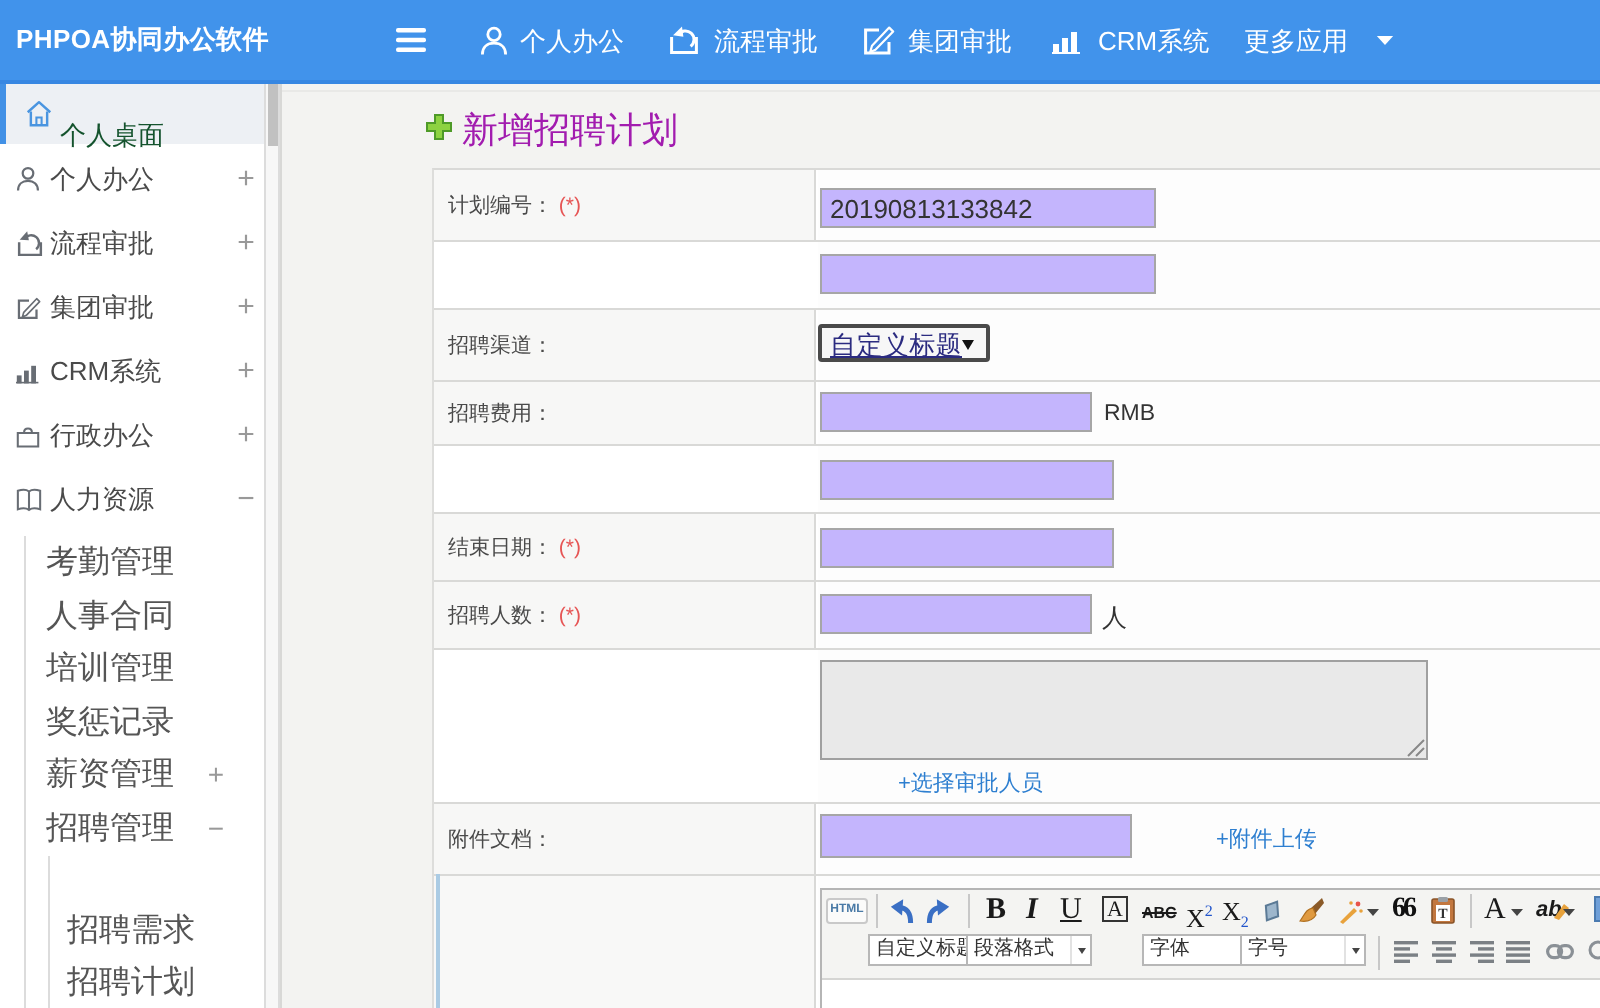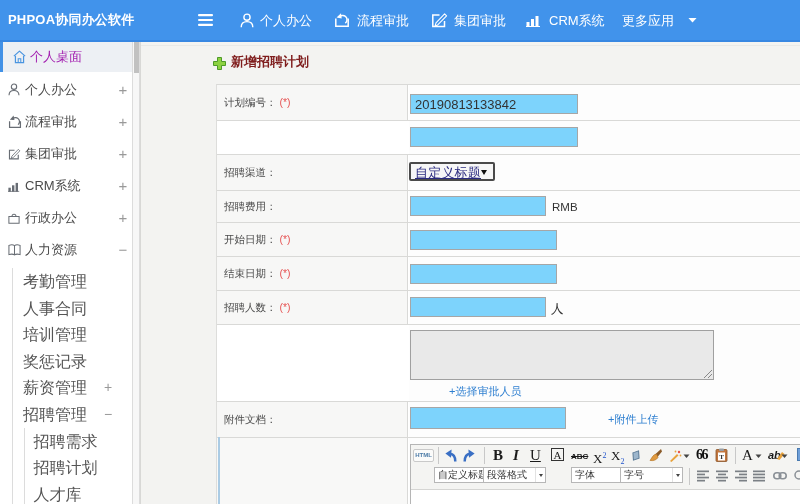--- a/index.html
+++ b/index.html
@@ -11,40 +11,40 @@
 .navtx { position:absolute; top:0; height:40px; line-height:41px; color:#fff; font-size:13px; }
 
 #sidebar { position:absolute; left:0; top:42px; width:140px; height:462px; background:#fff; }
 #sbtrack { position:absolute; left:132px; top:42px; width:8px; height:462px; background:#f7f7f7; border-left:1px solid #dcdcdc; border-right:1px solid #dcdcdc; }
 #sbthumb { position:absolute; left:133.5px; top:42px; width:5px; height:31px; background:#c1c1c1; }
 .m1 { position:absolute; left:0; width:132px; height:32px; }
 .m1 .tx { position:absolute; left:25px; top:0; height:32px; line-height:32px; font-size:13px; color:#4a4a4a; }
 .m1 .pm { position:absolute; left:114px; top:0; width:18px; height:32px; line-height:31px; text-align:center; font-size:15px; color:#999; font-weight:200; }
 .m1 svg { position:absolute; left:8px; top:9px; }
 #mact { position:absolute; left:0; top:42px; width:132px; height:30px; background:#edf0f4; border-left:3px solid #4291e6; }
-#mact .tx { position:absolute; left:27px; top:0; height:30px; line-height:30px; font-size:13px; color:#a21caf; }
+#mact .tx { position:absolute; left:27px; top:11px; height:30px; line-height:30px; font-size:13px; color:#14532d; }
 #mact svg { position:absolute; left:10px; top:8px; }
 .m2 { position:absolute; left:0; width:132px; height:26.6px; }
 .m2 .tx { position:absolute; left:23px; top:0; height:27px; line-height:27px; font-size:16px; color:#555; }
 .m2 .pm { position:absolute; left:99px; top:0; width:18px; height:27px; line-height:26px; text-align:center; font-size:14px; color:#999; }
-.m3 .tx { left:33.5px; }
+.m3 .tx { left:33.5px;margin-top:24px; }
 #guide2 { position:absolute; left:11.5px; top:268px; width:1px; height:236px; background:#dcdcdc; }
 #guide3 { position:absolute; left:23.5px; top:428px; width:1px; height:76px; background:#dcdcdc; }
 
 #content { position:absolute; left:140px; top:42px; width:660px; height:462px; background:#f3f3f1; border-left:1px solid #d8d8d6; }
 #ctopline { position:absolute; left:141px; top:45px; width:659px; height:1px; background:#e9e9e7; }
-#title { position:absolute; left:231px; top:53px; font-size:13px; font-weight:bold; color:#7f1d1d; }
+#title { position:absolute; left:231px; top:53px; font-size:18px; font-weight:normal; color:#a21caf; }
 
 #tbl { position:absolute; left:216px; top:84px; width:645px; border-top:1px solid #d9d9d7; border-left:1px solid #dddddb; background:#fff; }
 .row { position:relative; border-bottom:1px solid #d9d9d7; width:100%; }
 .lab { position:absolute; left:0; top:0; bottom:0; width:191px; background:#f7f7f6; border-right:1px solid #d9d9d7; }
 .lab span.t { position:absolute; left:7px; top:50%; transform:translateY(-50%); font-size:10.5px; color:#4a4a4a; white-space:nowrap; }
 .req { color:#e65555; }
 .val { position:absolute; left:192px; top:0; right:0; bottom:0; background:#fdfdfd; }
-input.ip { position:absolute; border:1px solid #a6a6a6; background:#7dd3fc; font-size:13px; color:#333; font-family:"Liberation Sans",sans-serif; padding:0 4px; }
+input.ip { position:absolute; border:1px solid #a6a6a6; background:#c4b5fd; font-size:13px; color:#333; font-family:"Liberation Sans",sans-serif; padding:0 4px; }
 .unit { position:absolute; font-size:11.5px; color:#333; }
 .lnk { position:absolute; font-size:11px; color:#2e7fd0;padding-left:40px; }
 
 #sel { position:absolute; left:409px; top:162px; width:86px; height:19px; border:2px solid #4a4a4a; background:#f7f7f7; border-radius:2px; }
 #sel .st { position:absolute; left:4px; top:0.5px; line-height:15px; font-size:13px; color:#2b2b80; text-decoration:underline; letter-spacing:0.2px; }
 #sel .sc { position:absolute; right:6px; top:5.5px; width:0; height:0; border-left:3.5px solid transparent; border-right:3.5px solid transparent; border-top:5px solid #111; }
 
 #ta { position:absolute; left:410px; top:330px; width:304px; height:50px; background:#e9e9e9; border:1px solid #a0a0a0; }
 
 #ed { position:absolute; left:410px; top:444px; width:600px; height:120px; border:1px solid #b5b5b5; background:#f4f4f2; }
@@ -214,23 +214,20 @@
       </div>
       <div class="val"></div>
     </div>
   <div class="row" style="height:32px">
       <div class="lab">
         <span class="t">招聘费用：</span>
       </div>
       <div class="val"></div>
     </div>
   <div class="row" style="height:34px">
-      <div class="lab">
-        <span class="t">开始日期： <span class="req">(*)</span></span>
-      </div>
       <div class="val"></div>
     </div>
   <div class="row" style="height:34px">
       <div class="lab">
         <span class="t">结束日期： <span class="req">(*)</span></span>
       </div>
       <div class="val"></div>
     </div>
   <div class="row" style="height:34px">
       <div class="lab">

